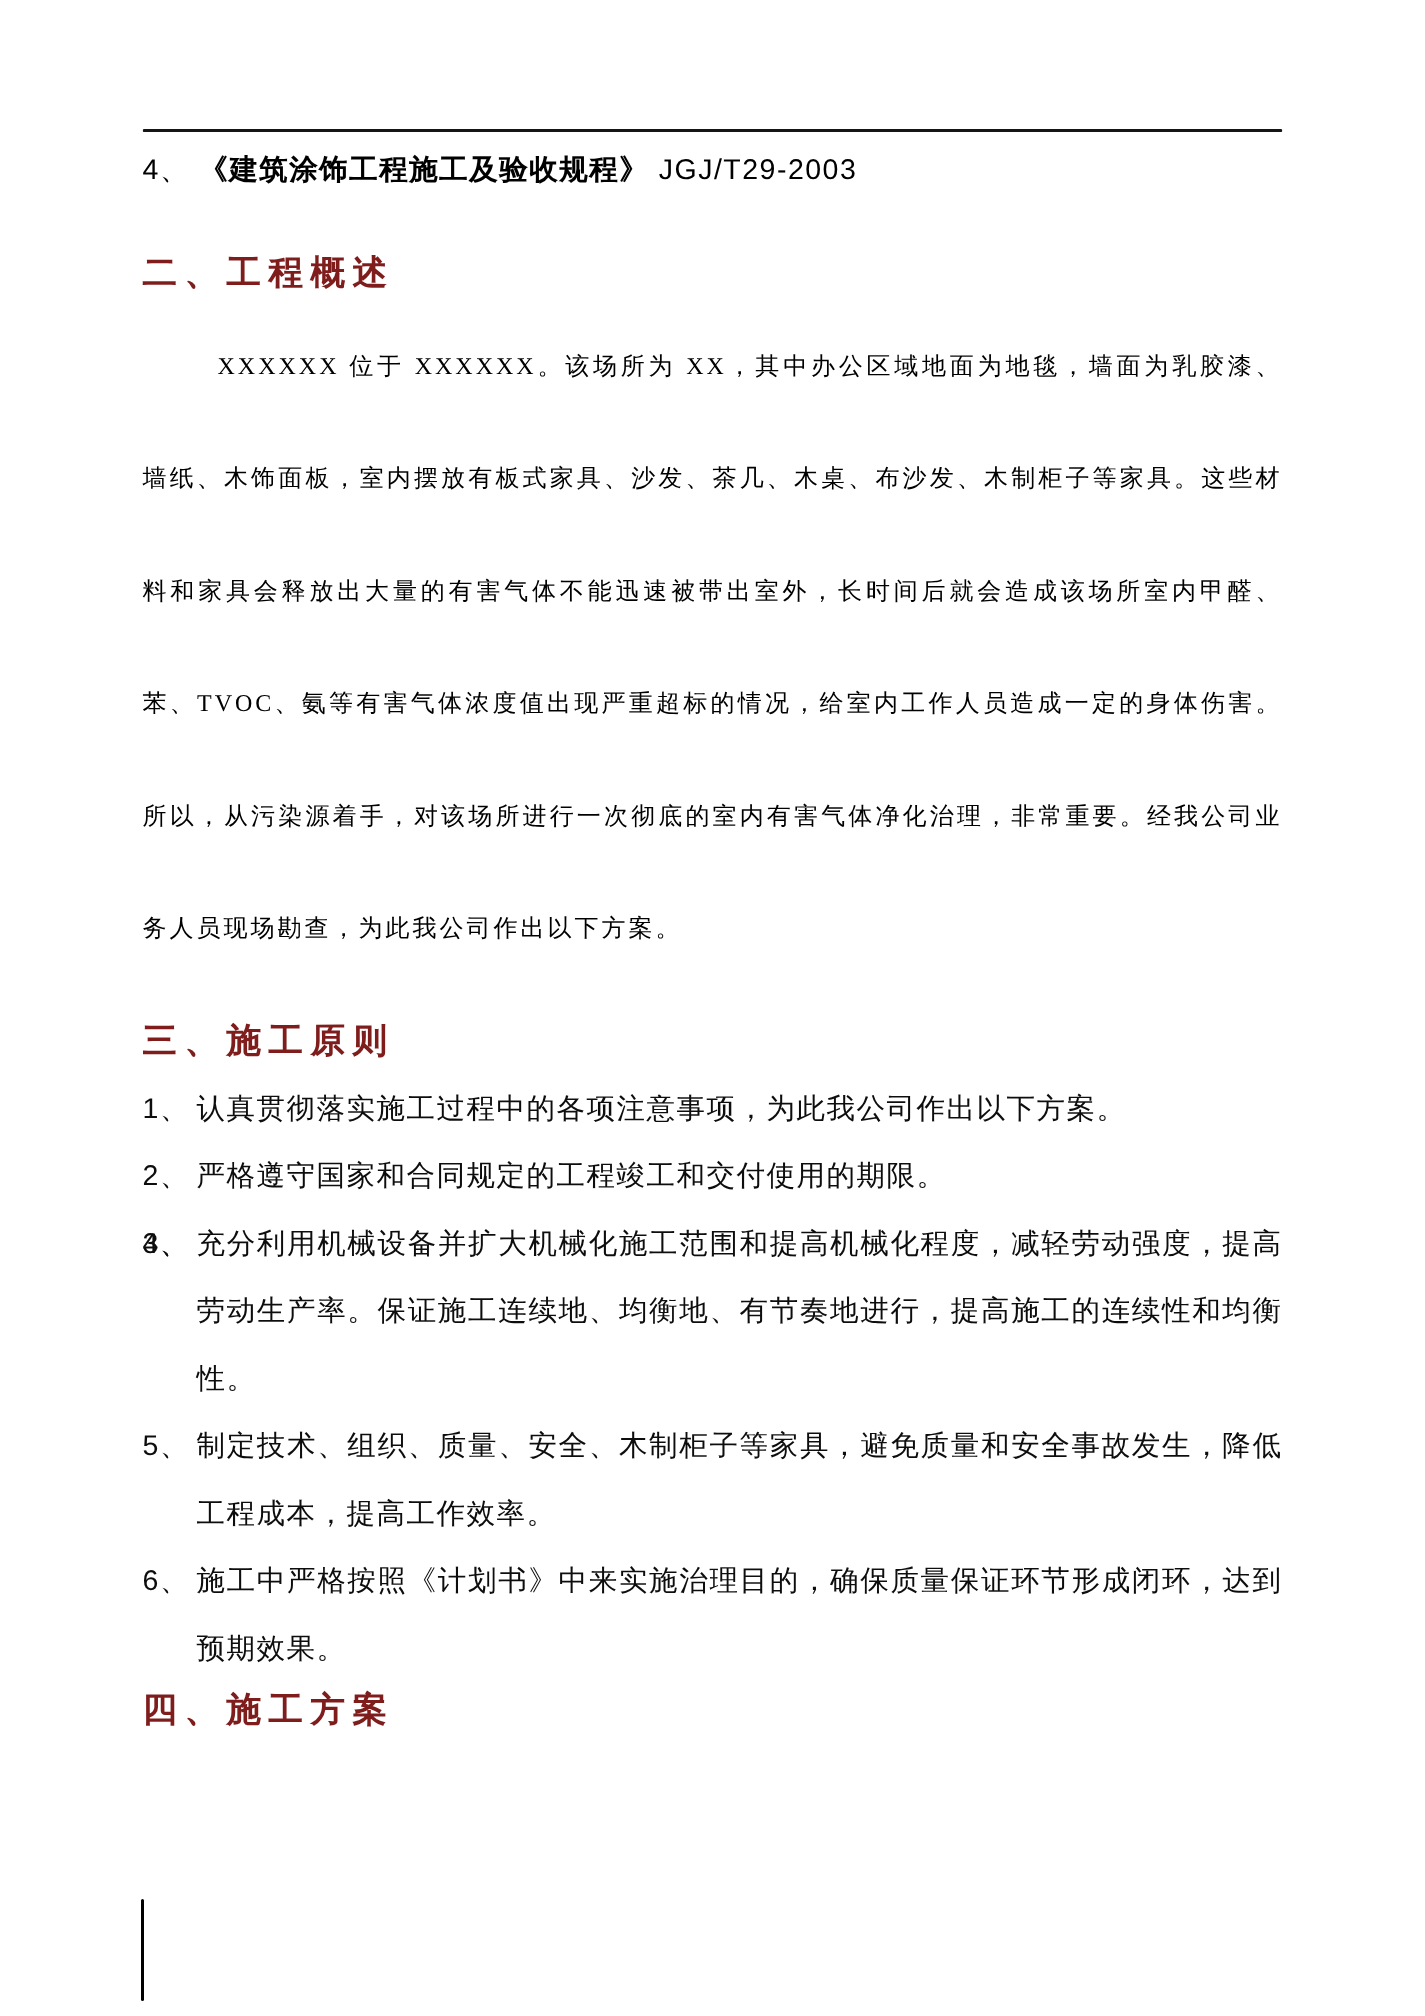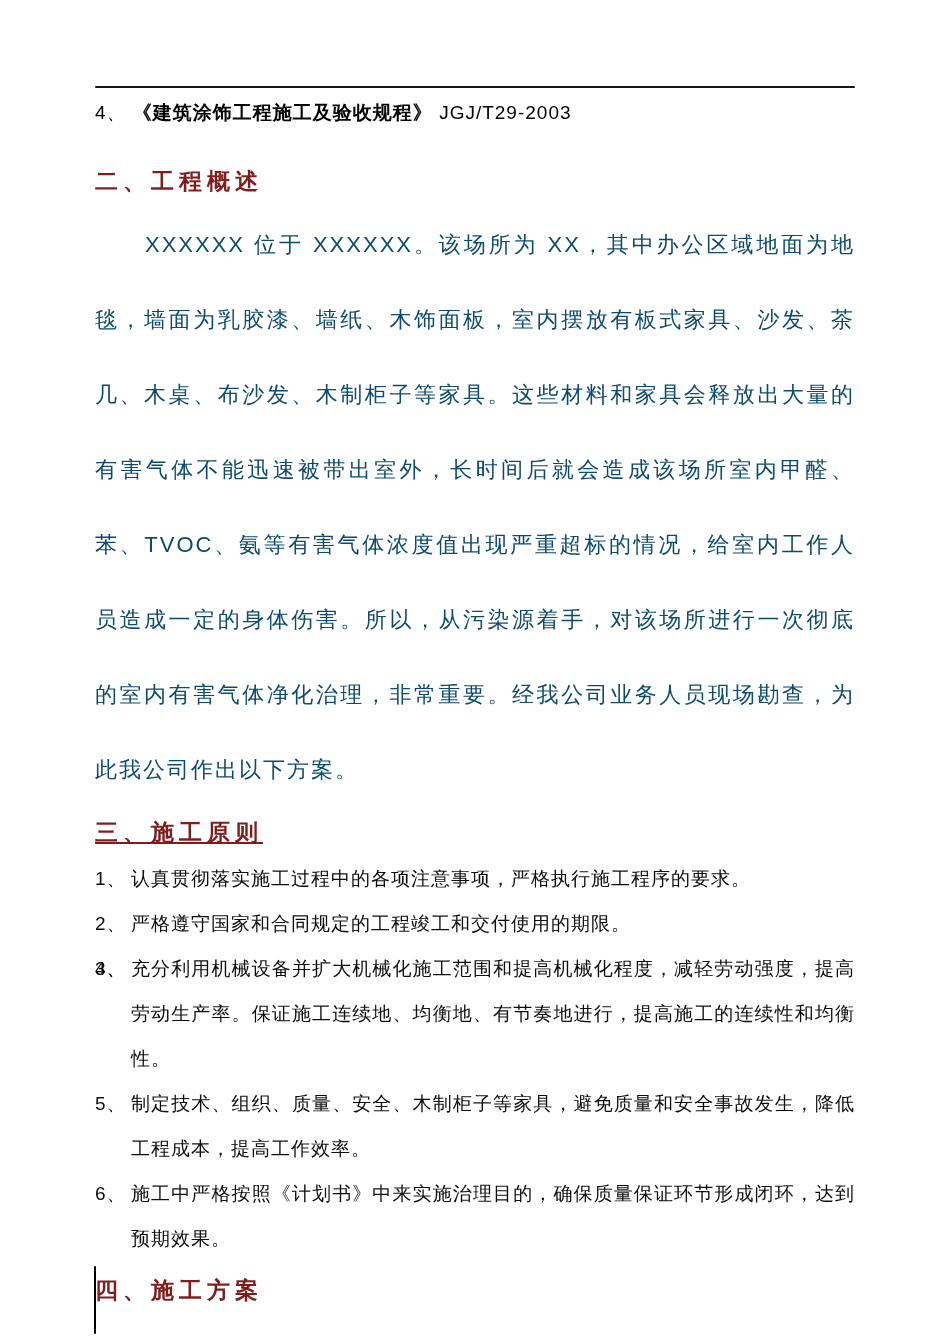--- a/index.html
+++ b/index.html
@@ -32,46 +32,47 @@
   .ref-title { font-weight: 700; }
   .doc-heading {
     font-size: 23px;
     font-weight: 700;
     letter-spacing: 5px;
     color: #7f1d1d;
   }
   .h-overview { margin-top: 40px; }
   .overview-para {
     margin-top: 10px;
-    font-size: 22px;
+    font-size: 16px;
     line-height: 75px;
     letter-spacing: 2px;
     text-align: justify;
     text-indent: 50px;
-    color: #0c4a6e;
+    color: #000000;
+    font-family: Liberation Serif, serif;
   }
-  .h-principles { margin-top: 10px; text-decoration: underline; }
+  .h-principles { margin-top: 21px; }
   .principles-list {
     margin-top: 8px;
     font-size: 19px;
     line-height: 45px;
     letter-spacing: 1px;
     color: #0d0d0d;
   }
   .principle-item {
     position: relative;
     padding-left: 36px;
     text-align: justify;
   }
   .principle-num {
     position: absolute;
     left: 0;
     top: 0;
   }
-  .h-plan { margin-top: 14px; }
+  .h-plan { margin-top: 2px; }
   .corner-mark {
     position: absolute;
     left: 94px;
     top: 1266px;
     width: 2px;
     height: 68px;
     background: #000000;
   }
 </style>
 </head>
@@ -83,21 +84,21 @@
 
   <p class="ref-line"><span>4、 </span><span class="ref-title">《建筑涂饰工程施工及验收规程》</span><span>  JGJ/T29-2003</span></p>
 
   <h2 class="doc-heading h-overview">二、工程概述</h2>
 
   <p class="overview-para">XXXXXX 位于 XXXXXX。该场所为 XX，其中办公区域地面为地毯，墙面为乳胶漆、墙纸、木饰面板，室内摆放有板式家具、沙发、茶几、木桌、布沙发、木制柜子等家具。这些材料和家具会释放出大量的有害气体不能迅速被带出室外，长时间后就会造成该场所室内甲醛、苯、TVOC、氨等有害气体浓度值出现严重超标的情况，给室内工作人员造成一定的身体伤害。所以，从污染源着手，对该场所进行一次彻底的室内有害气体净化治理，非常重要。经我公司业务人员现场勘查，为此我公司作出以下方案。</p>
 
   <h2 class="doc-heading h-principles">三、施工原则</h2>
 
   <div class="principles-list">
-      <div class="principle-item"><span class="principle-num">1、</span><span>认真贯彻落实施工过程中的各项注意事项，严格执行施工程序的要求。</span></div>
+      <div class="principle-item"><span class="principle-num">1、</span><span>认真贯彻落实施工过程中的各项注意事项，为此我公司作出以下方案。</span></div>
       <div class="principle-item"><span class="principle-num">2、</span><span>严格遵守国家和合同规定的工程竣工和交付使用的期限。</span></div>
       <div class="principle-item"><span class="principle-num">3、</span></div>
       <div class="principle-item"><span class="principle-num">4、</span><span>充分利用机械设备并扩大机械化施工范围和提高机械化程度，减轻劳动强度，提高劳动生产率。保证施工连续地、均衡地、有节奏地进行，提高施工的连续性和均衡性。</span></div>
       <div class="principle-item"><span class="principle-num">5、</span><span>制定技术、组织、质量、安全、木制柜子等家具，避免质量和安全事故发生，降低工程成本，提高工作效率。</span></div>
       <div class="principle-item"><span class="principle-num">6、</span><span>施工中严格按照《计划书》中来实施治理目的，确保质量保证环节形成闭环，达到预期效果。</span></div>
     </div>
 
   <h2 class="doc-heading h-plan">四、施工方案</h2>
 
   <div class="corner-mark"></div>

